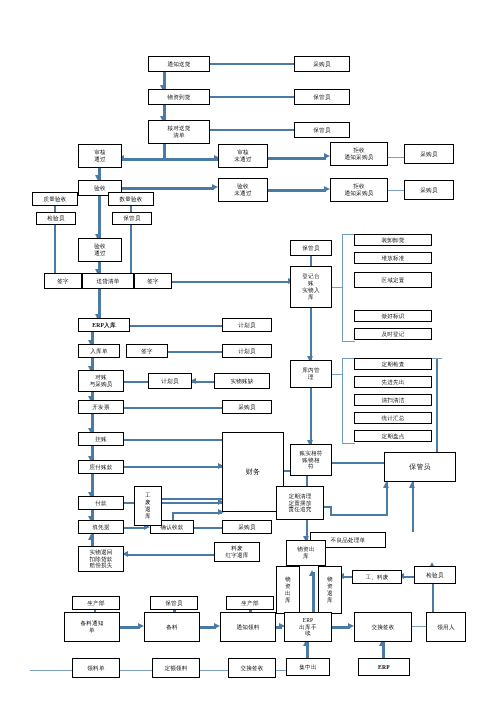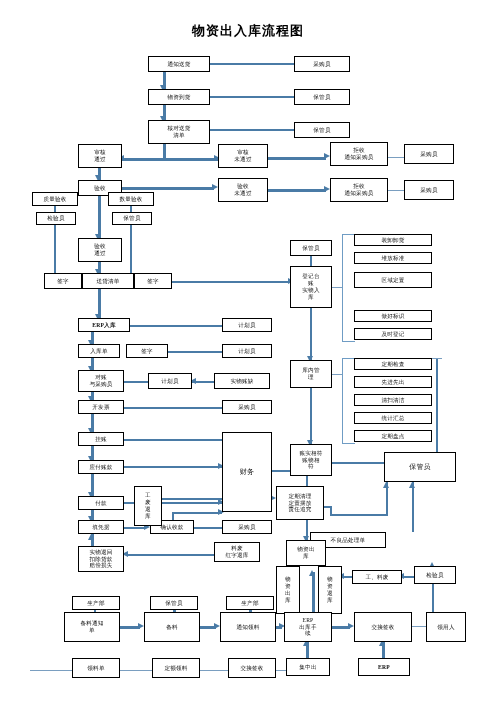--- a/index.html
+++ b/index.html
@@ -85,21 +85,20 @@
     border-right:none;
     z-index:1;
   }
   .bold-erp{font-weight:bold;}
 </style>
 </head>
 <body>
 
 <div id="canvas">
 
-  <div class="title" style="top:22px;">物资出入库流程图</div>
 
   <div class="node" style="left:148px;top:56px;width:62px;height:16px;">通知送货</div>
   <div class="node" style="left:294px;top:56px;width:56px;height:16px;">采购员</div>
   <div class="conn h" style="left:210px;top:63px;width:84px;"></div>
 
   <div class="node" style="left:148px;top:89px;width:62px;height:16px;">物资到货</div>
   <div class="node" style="left:294px;top:89px;width:56px;height:16px;">保管员</div>
   <div class="conn h" style="left:210px;top:96px;width:84px;"></div>
   <div class="conn thick-v" style="left:163px;top:72px;height:17px;"></div>
   <div class="arrow down" style="left:160px;top:85px;"></div>
@@ -221,21 +220,21 @@
 扣除货款
 赔偿损失</div>
   <div class="conn thick-v" style="left:91px;top:534px;height:12px;"></div>
   <div class="arrow up" style="left:88px;top:534px;"></div>
 
   <div class="node" style="left:214px;top:542px;width:46px;height:20px;">料废
 红字退库</div>
   <div class="conn h" style="left:126px;top:554px;width:88px;"></div>
   <div class="arrow left" style="left:122px;top:551px;"></div>
 
-  <div class="node big" style="left:222px;top:432px;width:50px;height:80px;">财务</div>
+  <div class="node big" style="left:222px;top:432px;width:62px;height:80px;">财务</div>
   <div class="conn h" style="left:124px;top:439px;width:98px;"></div>
   <div class="conn h" style="left:124px;top:466px;width:98px;"></div>
   <div class="arrow right" style="left:218px;top:463px;"></div>
   <div class="conn h" style="left:124px;top:502px;width:98px;"></div>
   <div class="arrow right" style="left:218px;top:499px;"></div>
   <div class="conn h" style="left:172px;top:512px;width:50px;"></div>
   <div class="conn v" style="left:172px;top:512px;height:10px;"></div>
   <div class="arrow right" style="left:218px;top:509px;"></div>
   <div class="conn h" style="left:272px;top:470px;width:24px;"></div>
   <div class="arrow right" style="left:293px;top:467px;"></div>

